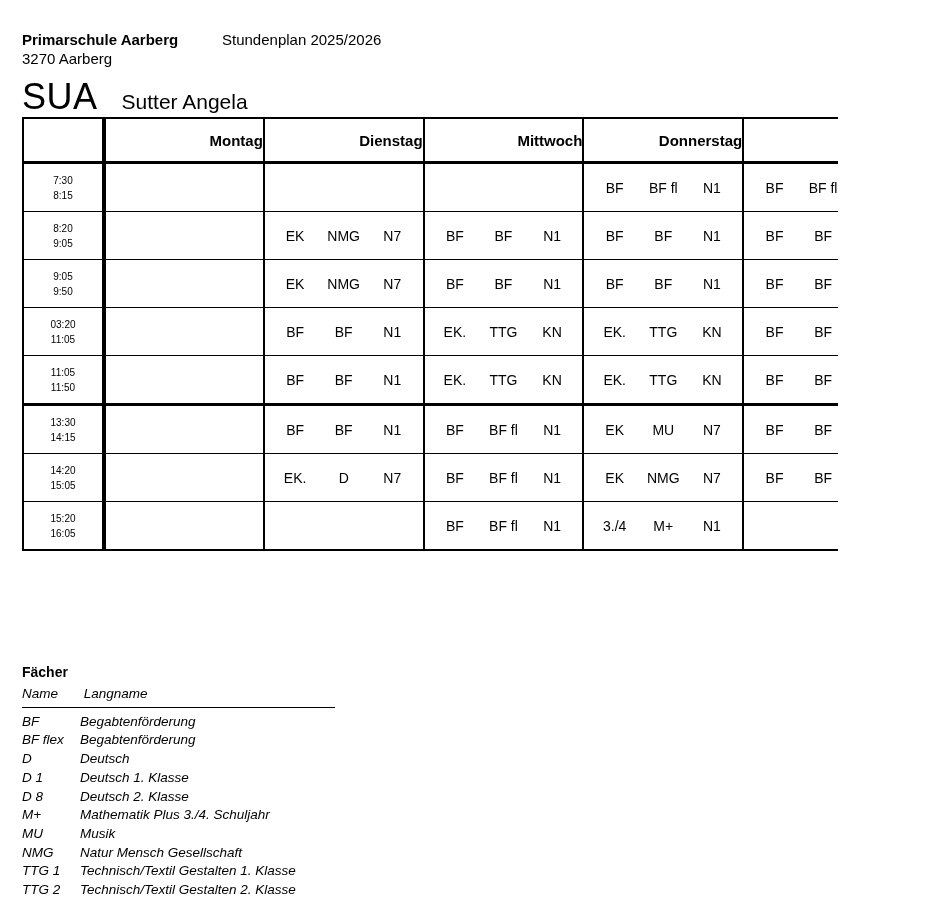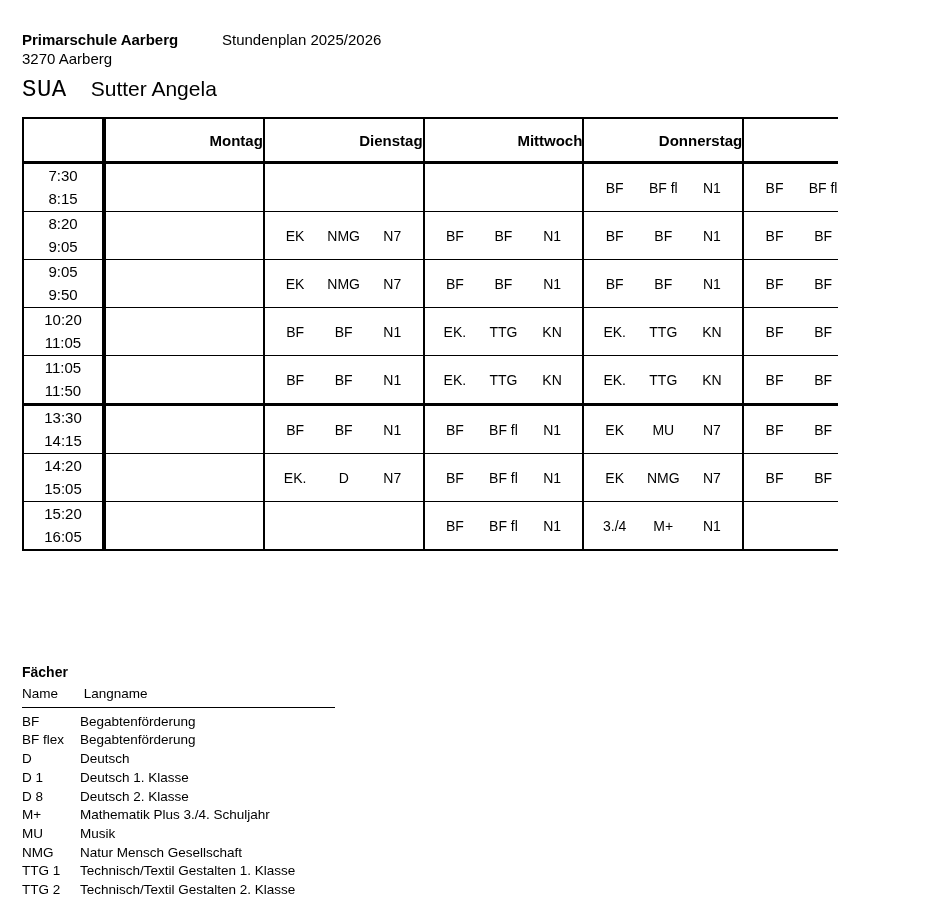--- a/index.html
+++ b/index.html
@@ -27,21 +27,21 @@
     font-size: 15px; white-space: nowrap;
   }
   .school-city {
     position: absolute; left: 22px; top: 50px;
     font-size: 15px; white-space: nowrap;
   }
   .teacher-line {
     position: absolute; left: 22px; top: 76px;
     display: flex; align-items: baseline; white-space: nowrap;
   }
-  .teacher-code { font-size: 24px; letter-spacing: 0.5px; font-family: Liberation Mono, monospace; }
+  .teacher-code { font-size: 36px; letter-spacing: 0.5px; }
   .teacher-name { font-size: 21px; margin-left: 24px; }
 
   
   table.timetable {
     position: absolute; left: 22px; top: 117px;
     width: 882px;
     border-collapse: collapse;
     table-layout: fixed;
     border: 2px solid #000;
   }
@@ -58,21 +58,21 @@
   table.timetable thead th {
     height: 42px;
     border-bottom-width: 3px;
     font-size: 15px; font-weight: bold;
     text-align: right; vertical-align: middle;
   }
   table.timetable tbody td { height: 47px; vertical-align: middle; }
   tr.pm-first td { border-top-width: 3px !important; }
 
   td.time-col {
-    font-size: 15px;
+    font-size: 10px;
     text-align: center;
     line-height: 1.5;
   }
   .lesson {
     display: flex;
     align-items: center;
     padding: 0 6px;
     font-size: 14px;
   }
   .lesson span { flex: 1 1 0; text-align: center; white-space: nowrap; }
@@ -83,21 +83,21 @@
     width: 330px;
     font-size: 13.5px;
   }
   .legend-title { font-weight: bold; font-size: 14px; margin-bottom: 5px; }
   .legend-head {
     border-bottom: 1px solid #000;
     width: 313px;
     padding-bottom: 3px;
     margin-bottom: 5px;
   }
-  .legend-row { line-height: 18.7px; white-space: nowrap; }
+  .legend-row { line-height: 18.7px; white-space: nowrap; font-style: italic; }
   .legend-name { display: inline-block; width: 58px; }
   .legend-long { display: inline-block; }
 </style>
 </head>
 <body>
 
 <div id="page">
 
   <div class="school-name">Primarschule Aarberg</div>
   <div class="doc-title">Stundenplan 2025/2026</div>
@@ -218,21 +218,21 @@
           <td>
             <div class="lesson">
               <span>BF</span>
               <span>BF</span>
               <span>N1</span>
             </div>
           </td>
         </tr>
         <tr>
           <td class="time-col">
-            <div>10:20</div>
+            <div>03:20</div>
             <div>11:05</div>
           </td>
           <td></td>
           <td>
             <div class="lesson">
               <span>BF</span>
               <span>BF</span>
               <span>N1</span>
             </div>
           </td>

